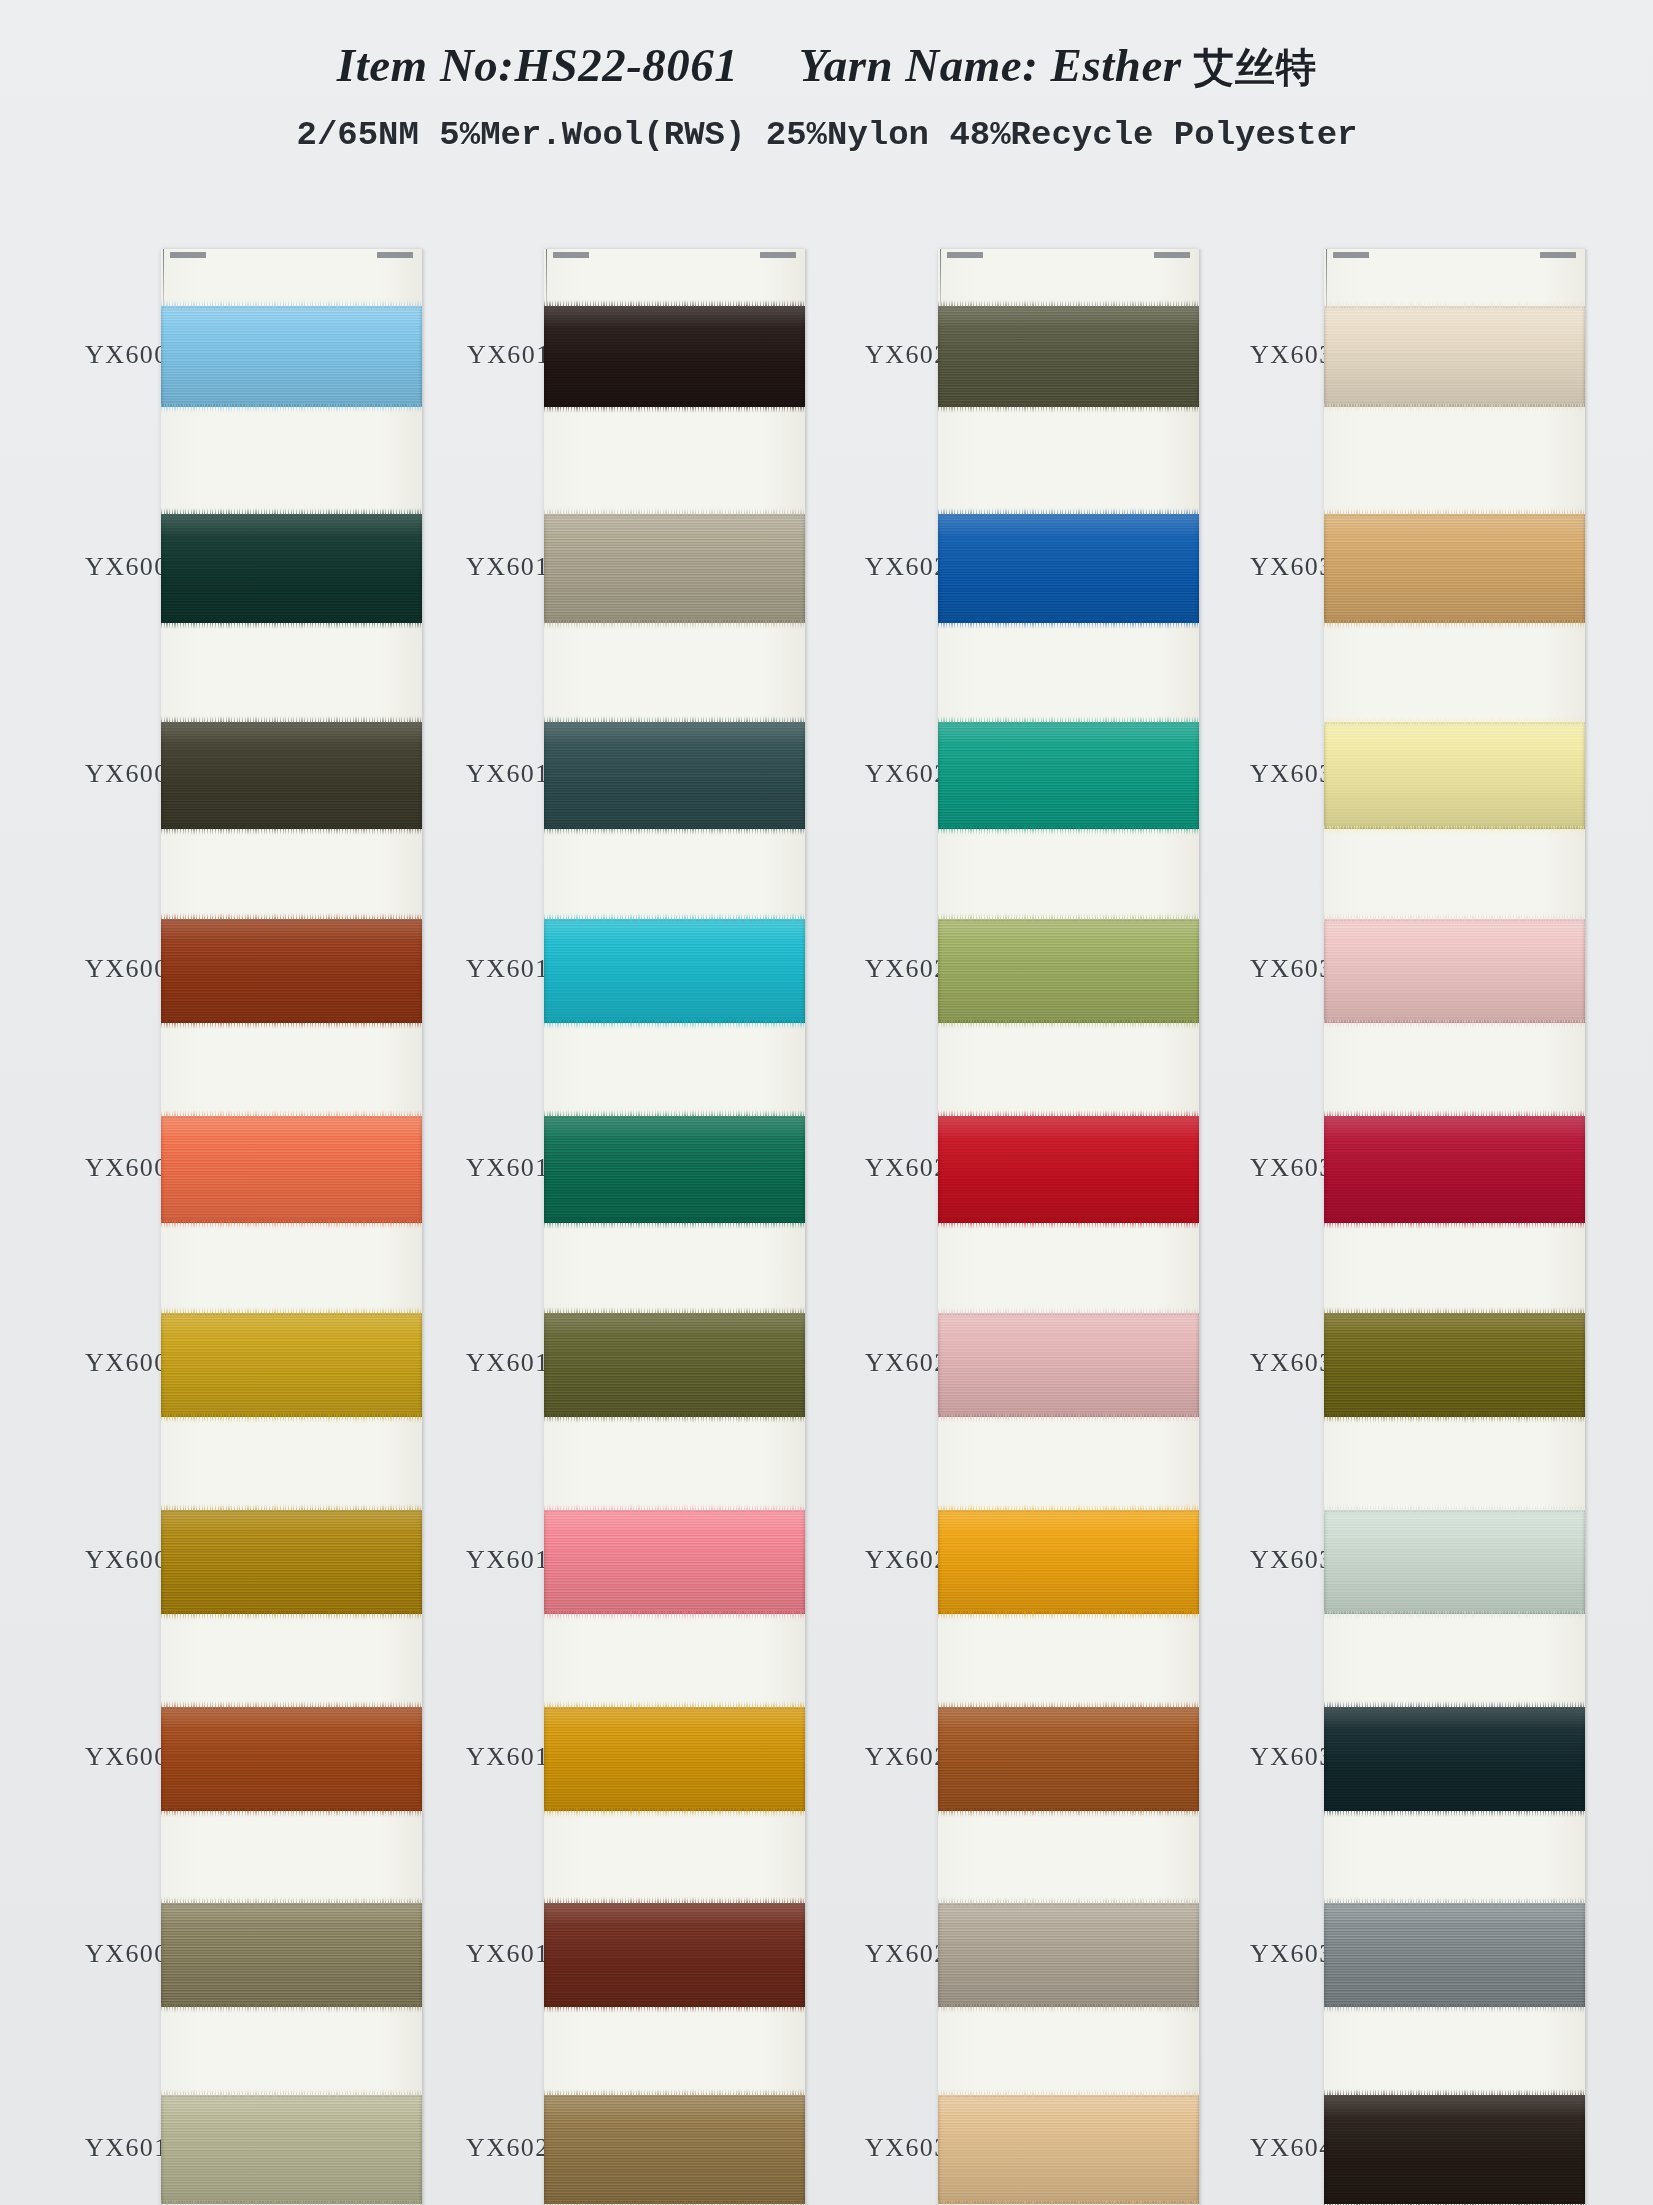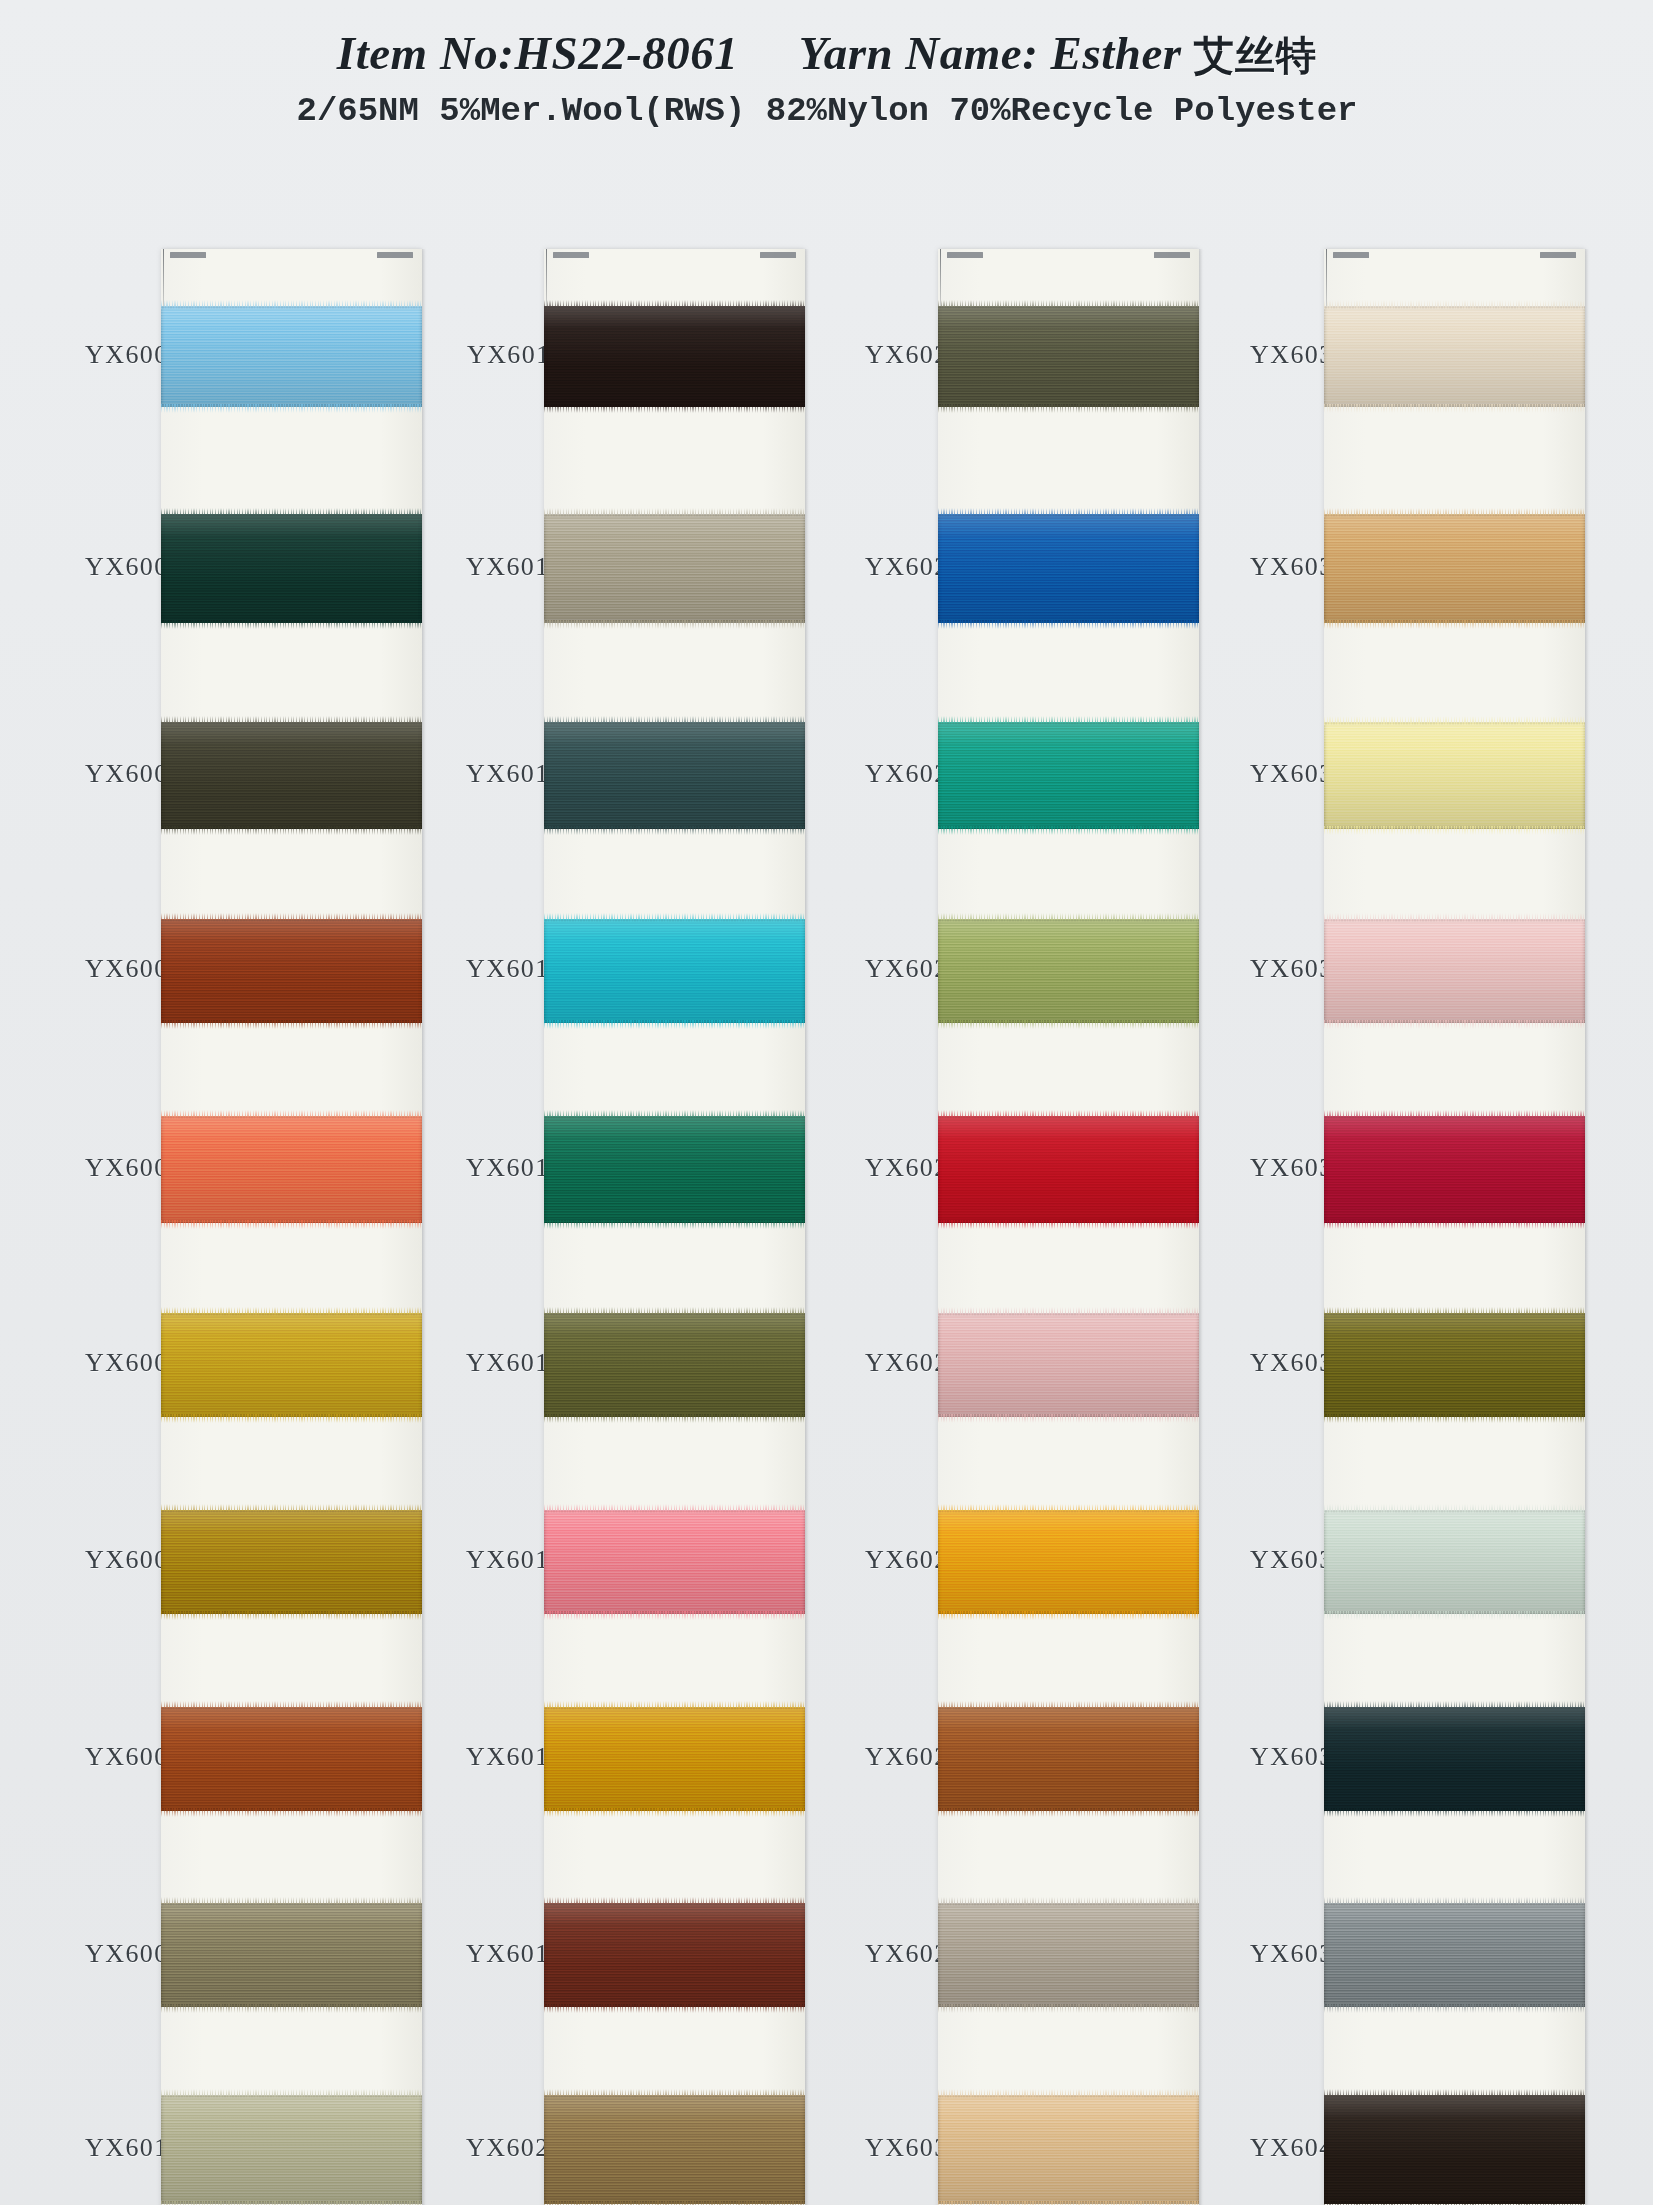--- a/index.html
+++ b/index.html
@@ -13,21 +13,21 @@
   
   #header{
     position:absolute;left:0;top:0;width:1654px;height:197px;
     text-align:center;
   }
   #title-line{
     font-family:"Liberation Serif",serif;
     font-style:italic;font-weight:700;
     font-size:47px;letter-spacing:0.5px;
     color:#1c2228;
-    margin:0;padding-top:26px;
+    margin:12px;padding-top:26px;
     text-shadow:0.5px 0.5px 0 rgba(255,255,255,.75);
     white-space:nowrap;
   }
   #title-line .cn{font-style:normal;font-size:40px;letter-spacing:1.1px;}
   .spec-line{
     font-family:"Liberation Mono","DejaVu Sans Mono",monospace;
     font-size:34px;font-weight:600;letter-spacing:0px;
     color:#262c32;margin:0;padding-top:8.8px;white-space:nowrap;
     text-shadow:0.5px 0.5px 0 rgba(255,255,255,.6);
   }
@@ -110,21 +110,21 @@
 </head>
 <body>
 
 <div id="header">
   <div id="title-line">
     <span>Item No:HS22-8061</span>
     &nbsp;&nbsp;&nbsp;
     <span>Yarn Name: Esther</span>
     <span class="cn">艾丝特</span>
   </div>
-  <div class="spec-line">2/65NM 5%Mer.Wool(RWS) 82%Nylon 70%Recycle Polyester</div>
+  <div class="spec-line">2/65NM 5%Mer.Wool(RWS) 25%Nylon 48%Recycle Polyester</div>
 </div>
 
 <div id="board">
     <div class="label-col" style="left: 57px;">
       <div class="swatch-label" style="top: 340px; color: rgb(58, 64, 70);">YX6001</div>
       <div class="swatch-label" style="top: 552px; color: rgb(58, 64, 70);">YX6002</div>
       <div class="swatch-label" style="top: 759px; color: rgb(58, 64, 70);">YX6003</div>
       <div class="swatch-label" style="top: 954px; color: rgb(58, 64, 70);">YX6004</div>
       <div class="swatch-label" style="top: 1153px; color: rgb(58, 64, 70);">YX6005</div>
       <div class="swatch-label" style="top: 1348px; color: rgb(58, 64, 70);">YX6006</div>

